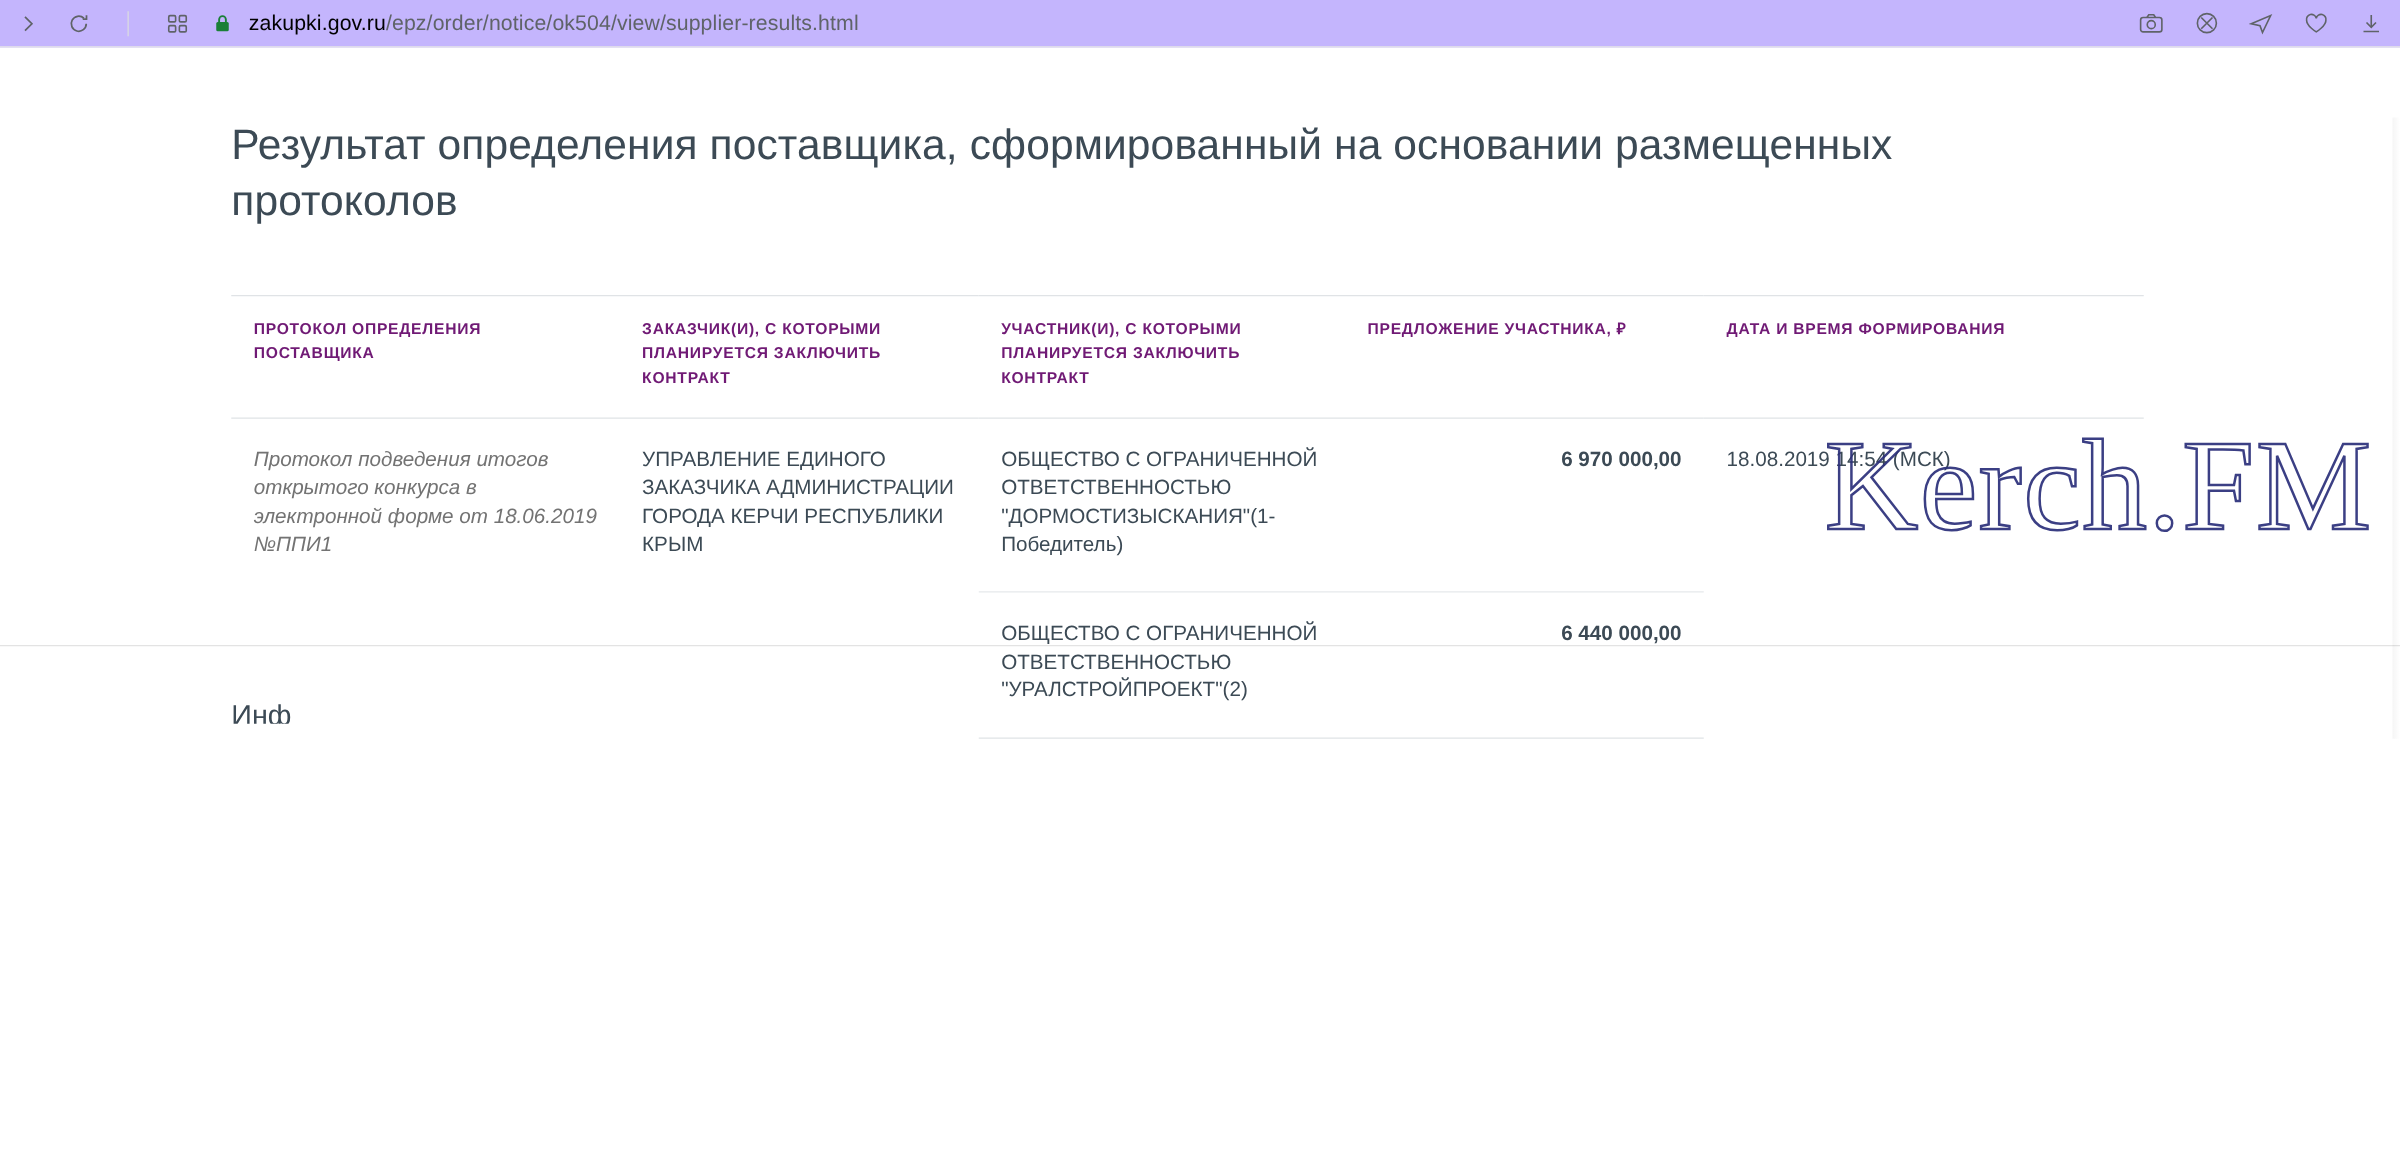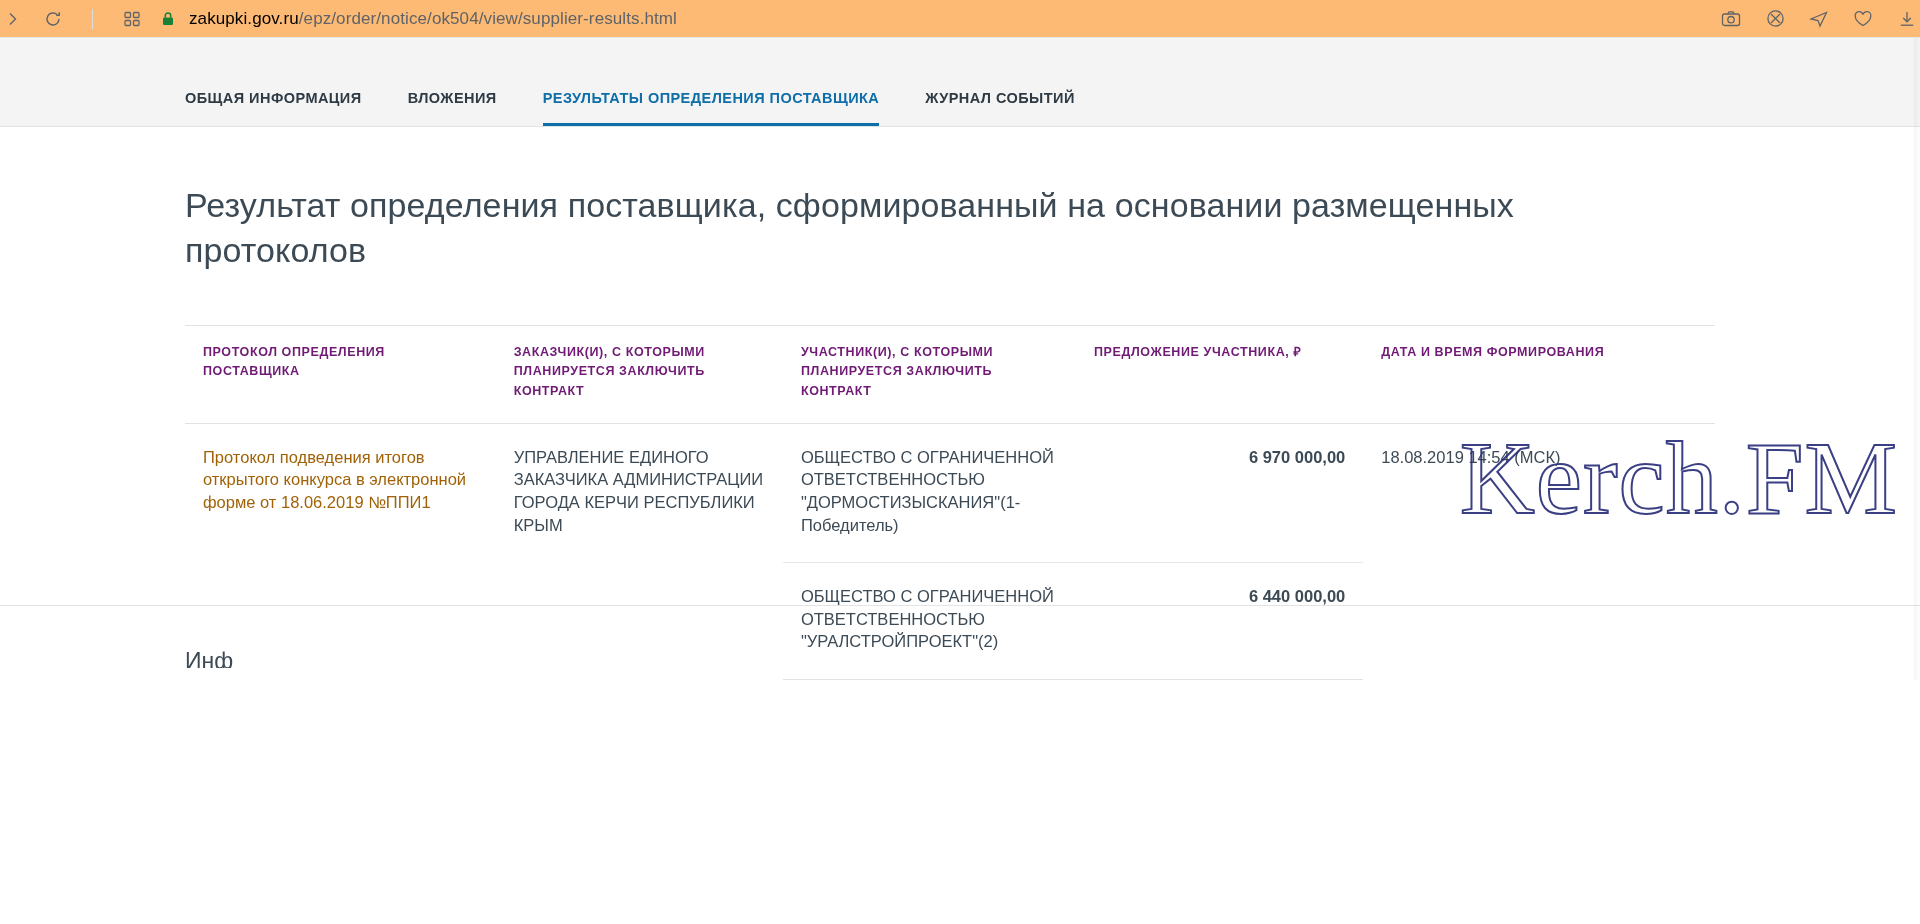--- a/index.html
+++ b/index.html
@@ -8,24 +8,24 @@
     width: 1920px; height: 924px;
     background: #ffffff;
     font-family: "Liberation Sans", sans-serif;
     overflow: hidden;
   }
 
   
   .browser-bar {
     position: relative;
     height: 38px;
-    background: #fdba74;
+    background: #c4b5fd;
     display: flex;
     align-items: center;
-    padding: 0 2px;
+    padding: 0 12px;
     border-bottom: 1px solid #e6e6e6;
   }
   .nav-icons { display: flex; align-items: center; gap: 18px; }
   .chrome-icon {
     width: 22px; height: 22px;
     display: flex; align-items: center; justify-content: center;
     color: #5f6368;
   }
   .chrome-icon svg { display: block; }
   .divider-v {
@@ -115,23 +115,24 @@
   .col-5 { width: 300px; }
 
   table.results td {
     vertical-align: top;
     font-size: 16.5px;
     color: #3c4a55;
     line-height: 1.37;
     padding: 22px 18px 26px 18px;
   }
   td.protocol a {
-    color: #a16207;
+    color: #737373;
     text-decoration: none;
     cursor: pointer;
+    font-style: italic;
   }
   td.amount { text-align: right; padding-right: 24px; white-space: nowrap; font-weight: bold; }
   td.datetime { white-space: nowrap; }
 
   tr.participant-row td.participant,
   tr.participant-row td.amount {
     border-top: 1px solid #e6e9ec;
   }
   tr.last-row td { border-bottom: 1px solid #e0e3e6; }
 
@@ -242,26 +243,20 @@
         <path d="M9 2 V11.5"></path>
         <path d="M5.2 8 L9 11.8 L12.8 8"></path>
         <path d="M2.8 15.2 H15.2"></path>
       </svg>
     </span>
   </div>
 </div>
 
 <div class="page-wrap">
 
-  <div class="tabbar">
-    <div class="tab">ОБЩАЯ ИНФОРМАЦИЯ</div>
-    <div class="tab">ВЛОЖЕНИЯ</div>
-    <div class="tab active">РЕЗУЛЬТАТЫ ОПРЕДЕЛЕНИЯ ПОСТАВЩИКА</div>
-    <div class="tab">ЖУРНАЛ СОБЫТИЙ</div>
-  </div>
 
   <div class="content">
     <h1 class="page-title">Результат определения поставщика, сформированный на основании размещенных протоколов</h1>
 
     <table class="results">
       <colgroup>
         <col class="col-1">
           <col class="col-2">
           <col class="col-3">
           <col class="col-4">

